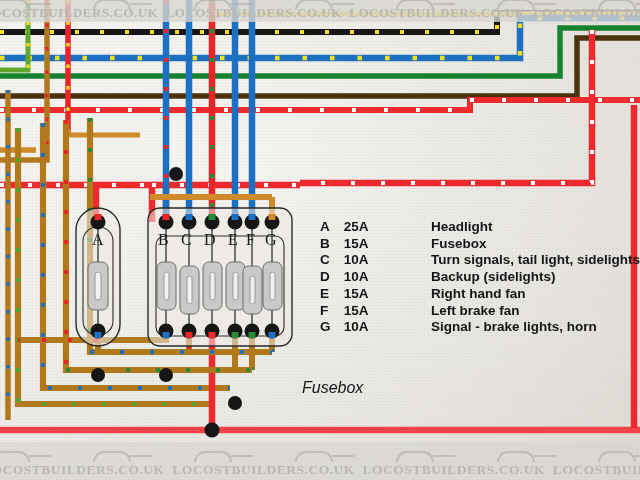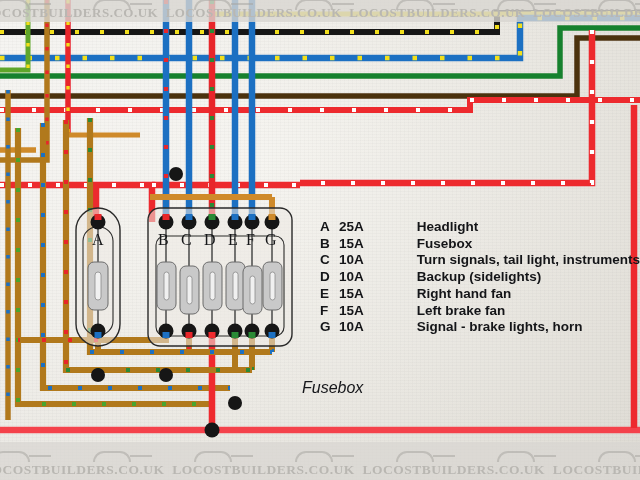--- a/index.html
+++ b/index.html
@@ -276,21 +276,21 @@
           <td class="d">Headlight</td>
         </tr>
         <tr>
           <td class="k">B</td>
           <td class="a">15A</td>
           <td class="d">Fusebox</td>
         </tr>
         <tr>
           <td class="k">C</td>
           <td class="a">10A</td>
-          <td class="d">Turn signals, tail light, instruments</td>
+          <td class="d">Turn signals, tail light, sidelights</td>
         </tr>
         <tr>
           <td class="k">D</td>
           <td class="a">10A</td>
           <td class="d">Backup (sidelights)</td>
         </tr>
         <tr>
           <td class="k">E</td>
           <td class="a">15A</td>
           <td class="d">Right hand fan</td>

